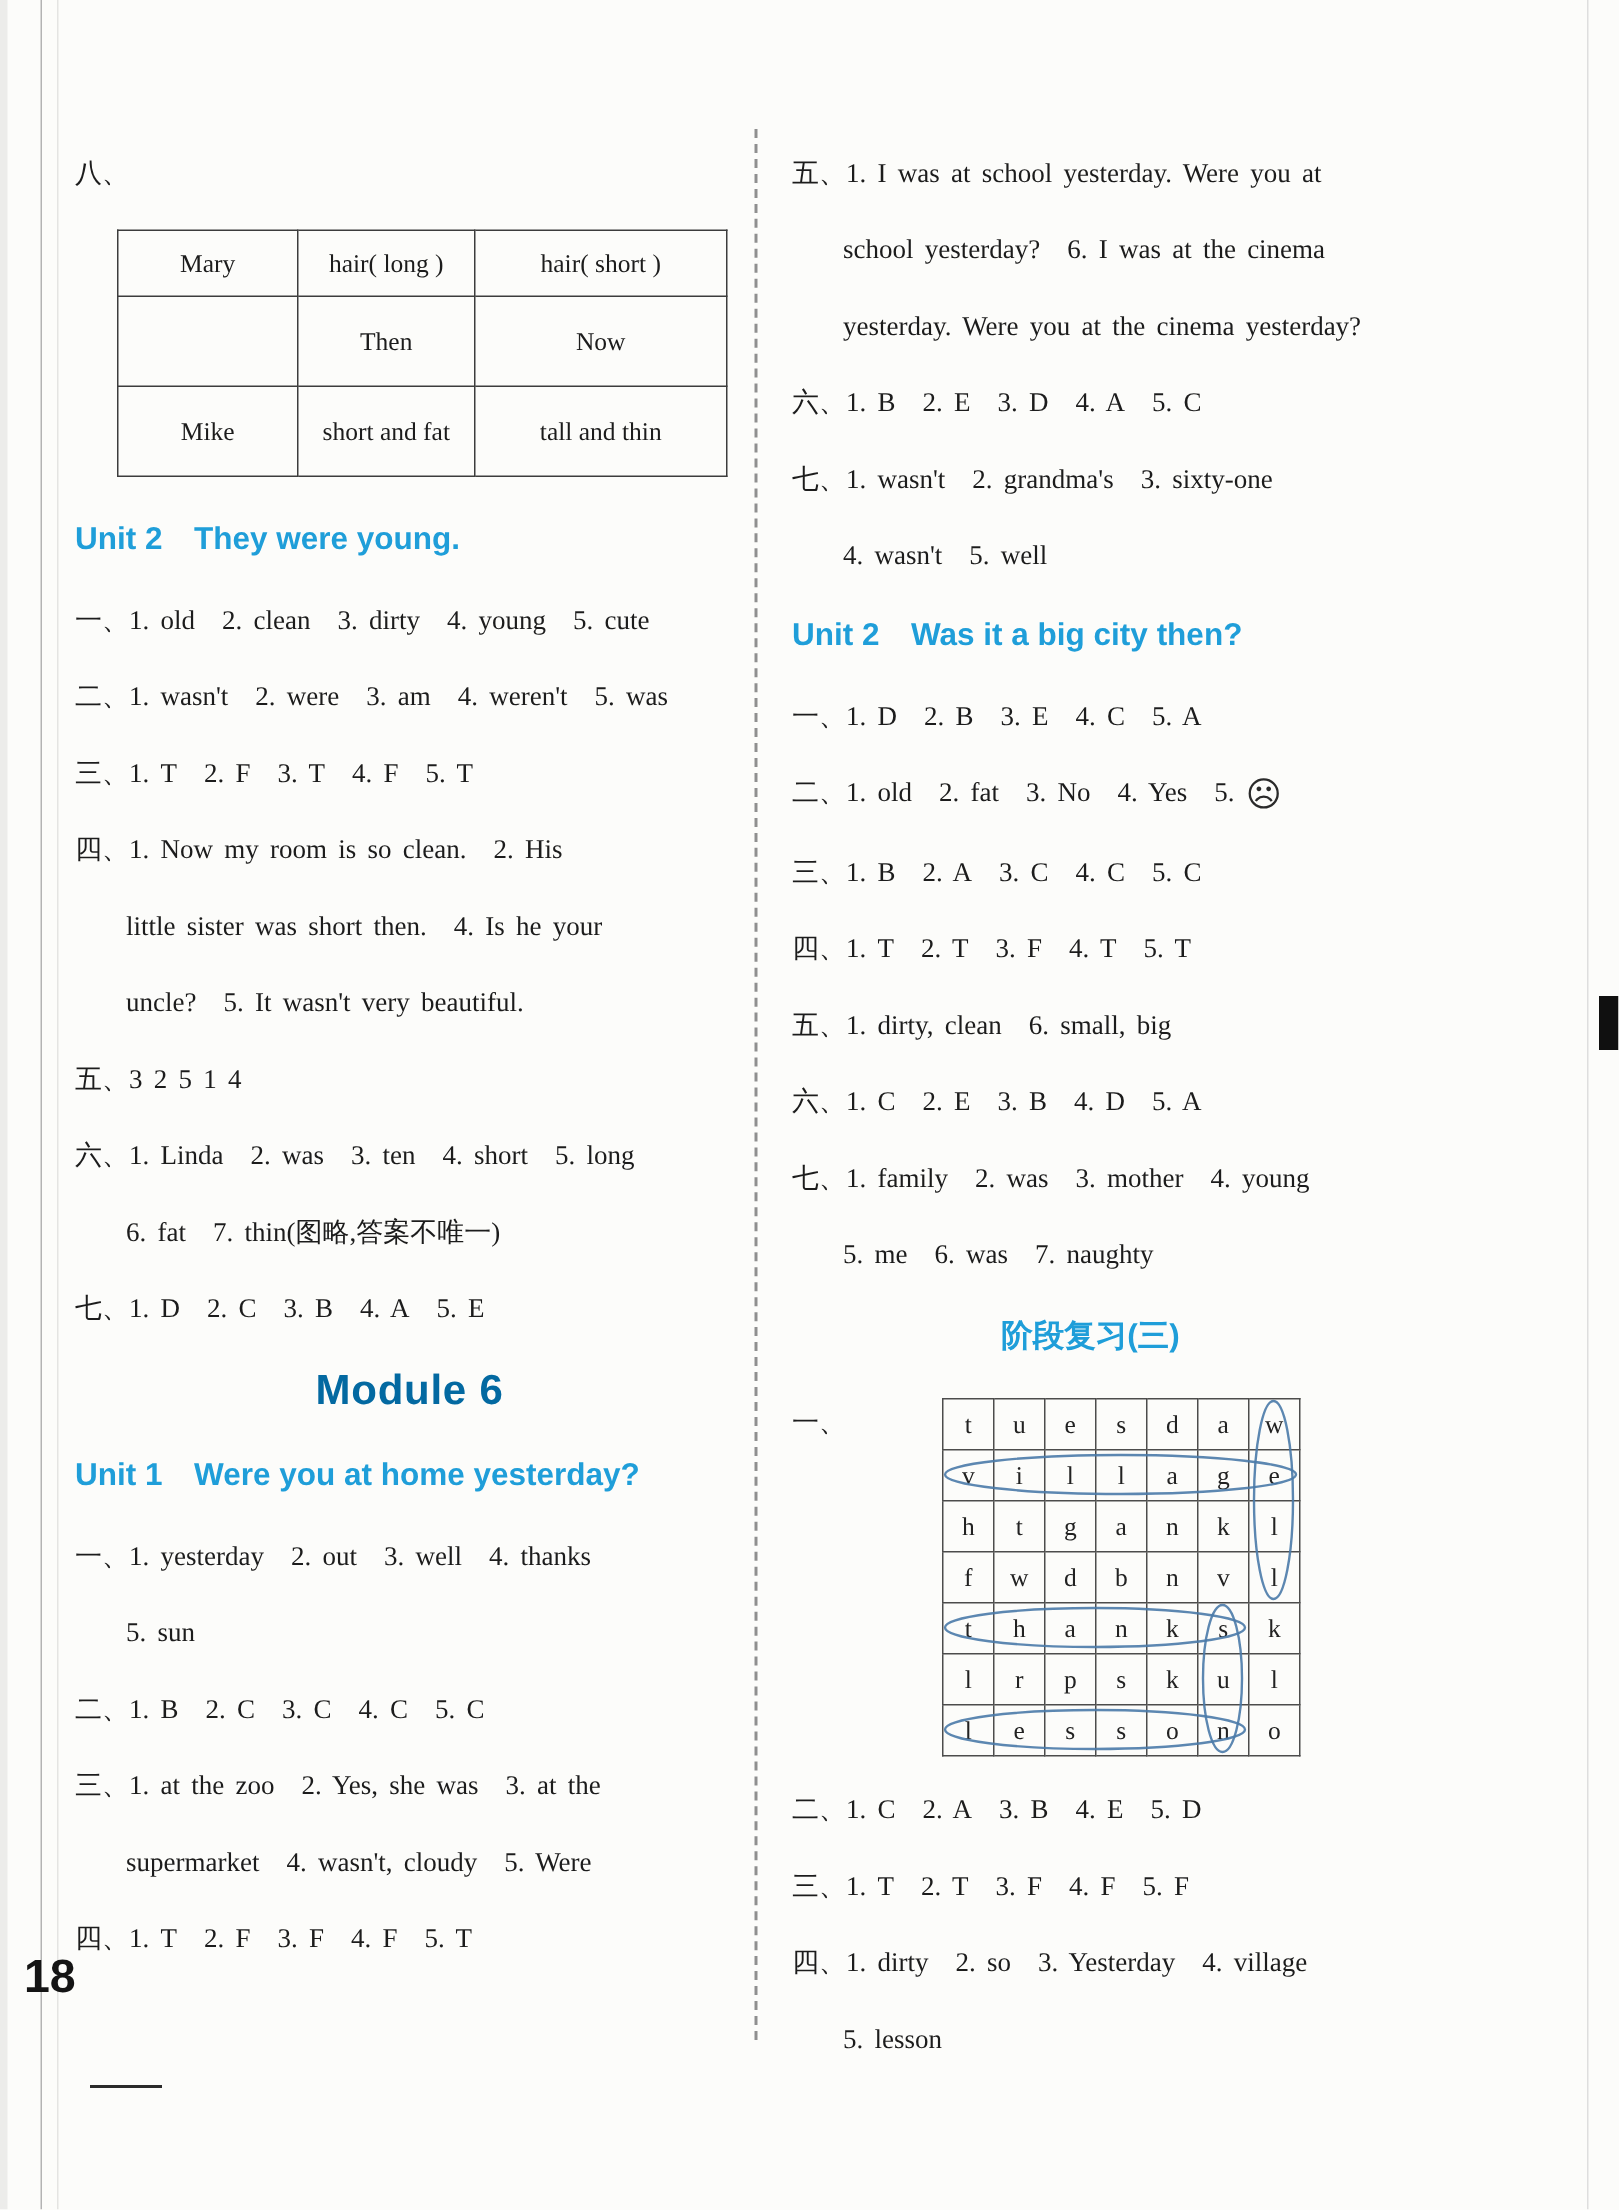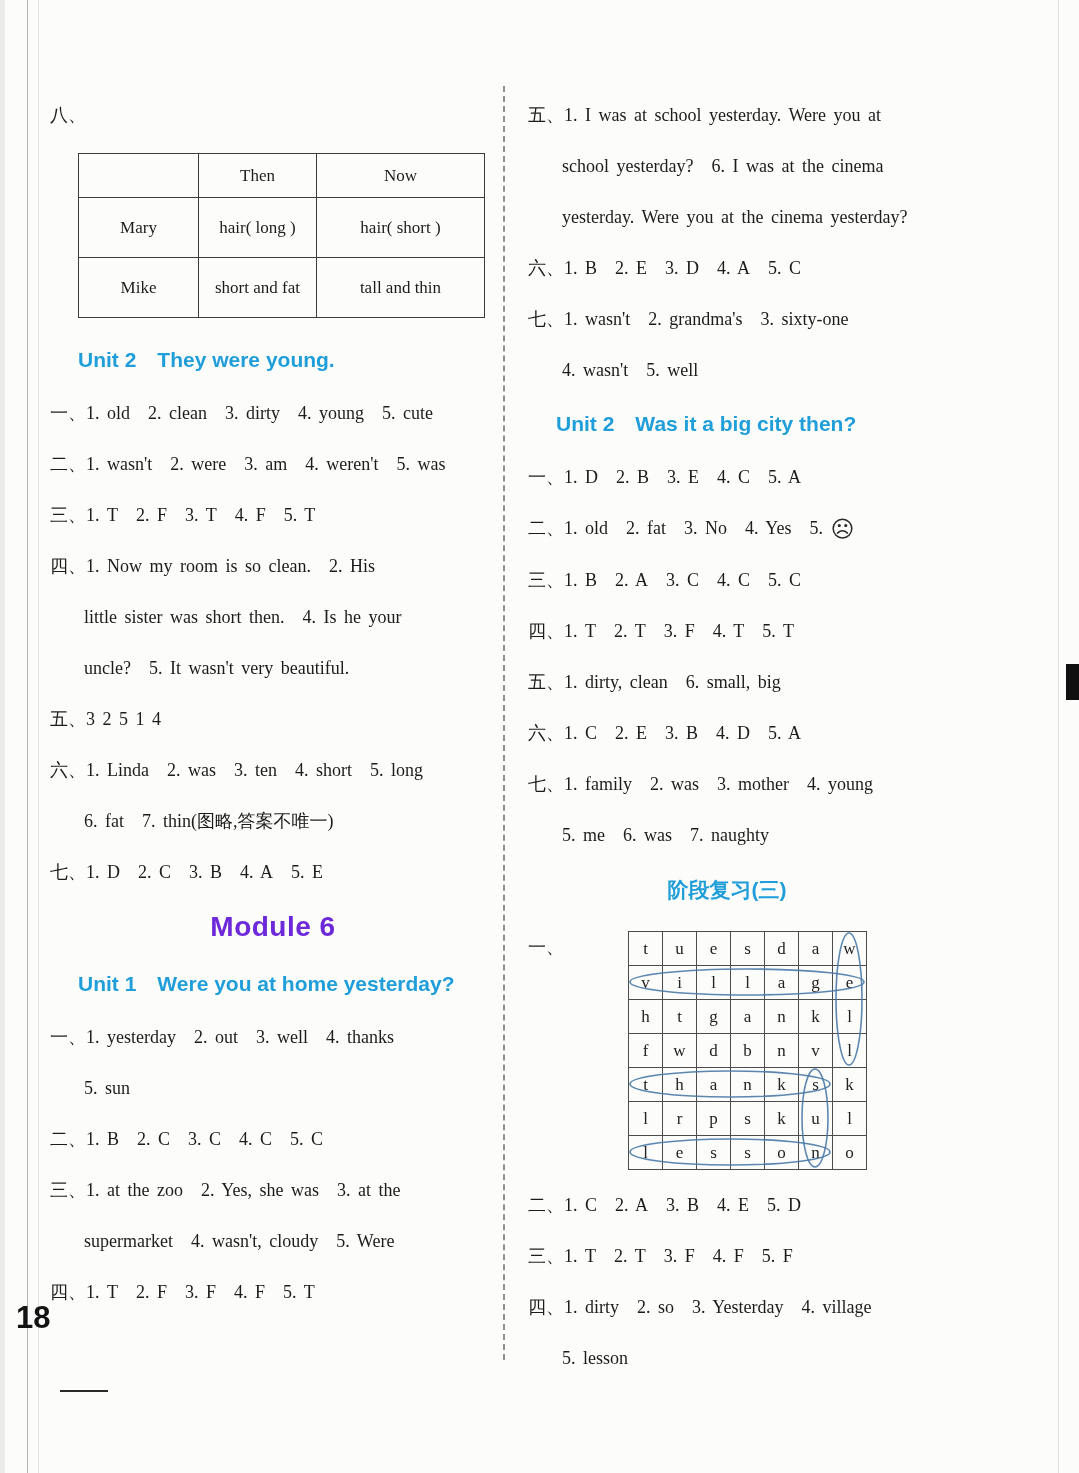--- a/index.html
+++ b/index.html
@@ -24,27 +24,26 @@
   }
   .cont { padding-left: 34px; }
 
   .unit-heading {
     font-family: "Liberation Sans", "DejaVu Sans", sans-serif;
     font-size: 21px;
     font-weight: 700;
     color: #1f9ed9;
     line-height: 56px;
     white-space: nowrap;
-    margin-left: 28px;
   }
   .module-heading {
     font-family: "Liberation Sans", "DejaVu Sans", sans-serif;
     font-size: 28px;
     font-weight: 700;
-    color: #6d28d9;
+    color: #0369a1;
     text-align: center;
     line-height: 58px;
     letter-spacing: .5px;
   }
   .center-heading {
     font-family: "Liberation Sans", "DejaVu Sans", sans-serif;
     font-size: 21px;
     font-weight: 700;
     color: #1f9ed9;
     text-align: center;
@@ -115,28 +114,28 @@
 <div id="right-rule" class="deco"></div>
 <div id="edge-mark" class="deco"></div>
 
 <div id="col-left" class="col">
     <div class="blk">
       <div class="line">八、</div>
     </div>
     <table class="ans-table">
       <tbody>
         <tr>
+          <td class="c0">Mary</td>
+          <td class="c1">hair( long )</td>
+          <td class="c2">hair( short )</td>
+        </tr>
+        <tr>
           <td class="c0"></td>
           <td class="c1">Then</td>
           <td class="c2">Now</td>
-        </tr>
-        <tr>
-          <td class="c0">Mary</td>
-          <td class="c1">hair( long )</td>
-          <td class="c2">hair( short )</td>
         </tr>
         <tr>
           <td class="c0">Mike</td>
           <td class="c1">short and fat</td>
           <td class="c2">tall and thin</td>
         </tr>
       </tbody>
     </table>
     <div class="unit-heading">Unit 2　They were young.</div>
     <div class="blk">

